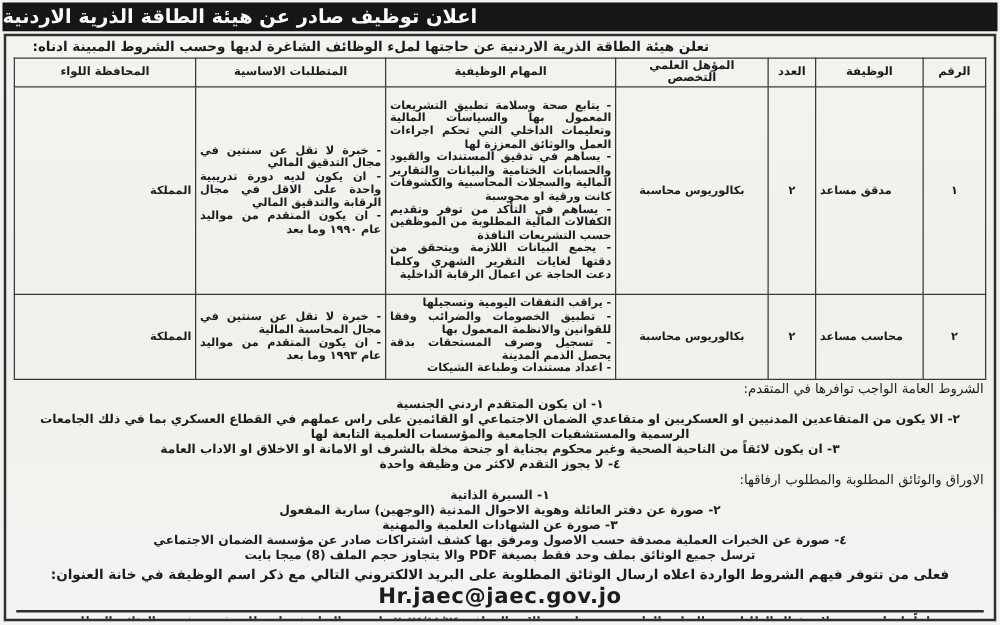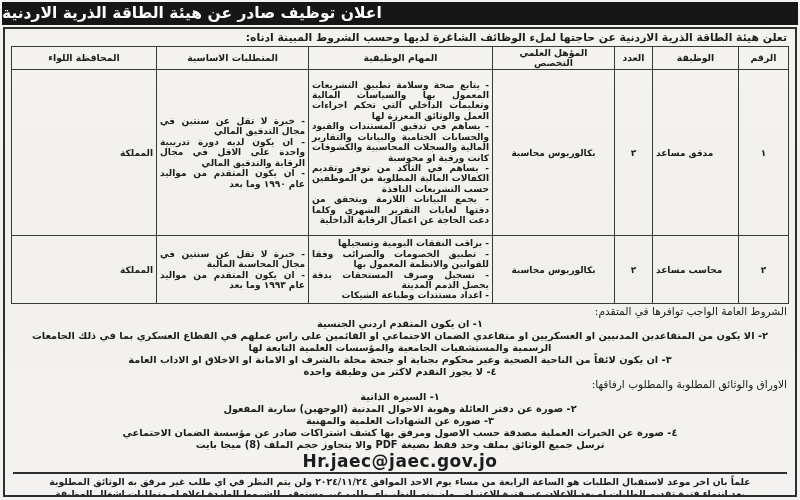--- a/index.html
+++ b/index.html
@@ -14,21 +14,21 @@
   .title-bar {
     margin:2px 2px 0; height:23px; background:#161616; color:#fafafa;
     font-weight:bold; font-size:15.5px; line-height:23px; text-align:left;
     letter-spacing:0.5px; flex:0 0 auto;
   }
   .main-box {
     margin:2px 3px 3px; border:2px solid #2f2f2f; flex:1 1 auto;
     display:flex; flex-direction:column; overflow:hidden; padding:1px 0 0;
   }
   .subtitle {
-    font-weight:bold; font-size:10.8px; text-align:right; padding:1px 8px 2px;
+    font-weight:bold; font-size:10.8px; text-align:left; padding:1px 21px 2px;
     flex:0 0 auto;
   }
   table.jobs {
     border-collapse:collapse; table-layout:fixed; margin:0 6px;
     width:calc(100% - 12px); flex:0 0 auto;
   }
   table.jobs th, table.jobs td { border:1px solid #3a3a3a; font-weight:bold; overflow:hidden; }
   table.jobs th { font-size:9.3px; text-align:center; padding:1px 2px; height:21px; line-height:10px; white-space:pre-line; }
   table.jobs td { font-size:9px; padding:2px 3px; vertical-align:middle; }
   tr.row-1 td { height:166px; }
@@ -118,20 +118,21 @@
       <div class="sec-item">٣- ان يكون لائقاً من الناحية الصحية وغير محكوم بجناية او جنحة مخلة بالشرف او الامانة او الاخلاق او الاداب العامة</div>
       <div class="sec-item">٤- لا يجوز التقدم لاكثر من وظيفة واحدة</div>
 
       <div class="sec-heading">الاوراق والوثائق المطلوبة والمطلوب ارفاقها:</div>
       <div class="sec-item">١- السيرة الذاتية</div>
       <div class="sec-item">٢- صورة عن دفتر العائلة وهوية الاحوال المدنية (الوجهين) سارية المفعول</div>
       <div class="sec-item">٣- صورة عن الشهادات العلمية والمهنية</div>
       <div class="sec-item">٤- صورة عن الخبرات العملية مصدقة حسب الاصول ومرفق بها كشف اشتراكات صادر عن مؤسسة الضمان الاجتماعي</div>
       <div class="pdf-note">ترسل جميع الوثائق بملف وحد فقط بصيغة PDF والا يتجاوز حجم الملف (8) ميجا بايت</div>
 
+      <div class="apply-line">فعلى من تتوفر فيهم الشروط الواردة اعلاه ارسال الوثائق المطلوبة على البريد الالكتروني التالي مع ذكر اسم الوظيفة في خانة العنوان:</div>
       <div class="email">Hr.jaec@jaec.gov.jo</div>
 
       <div class="footer-note">علماً بان اخر موعد لاستقبال الطلبات هو الساعة الرابعة من مساء يوم الاحد الموافق ٢٠٢٤/١١/٢٤ ولن يتم النظر في اي طلب غير مرفق به الوثائق المطلوبة
 بعد انتهاء فترة تقديم الطلبات او بعد الاعلان عن فترة الاعتراض ولن يتم النظر باي طلب غير مستوفي للشروط الواردة اعلاه او متطلبات اشغال الوظيفة</div>
     </div>
 
   </div>
 </div>
 
 </body></html>

